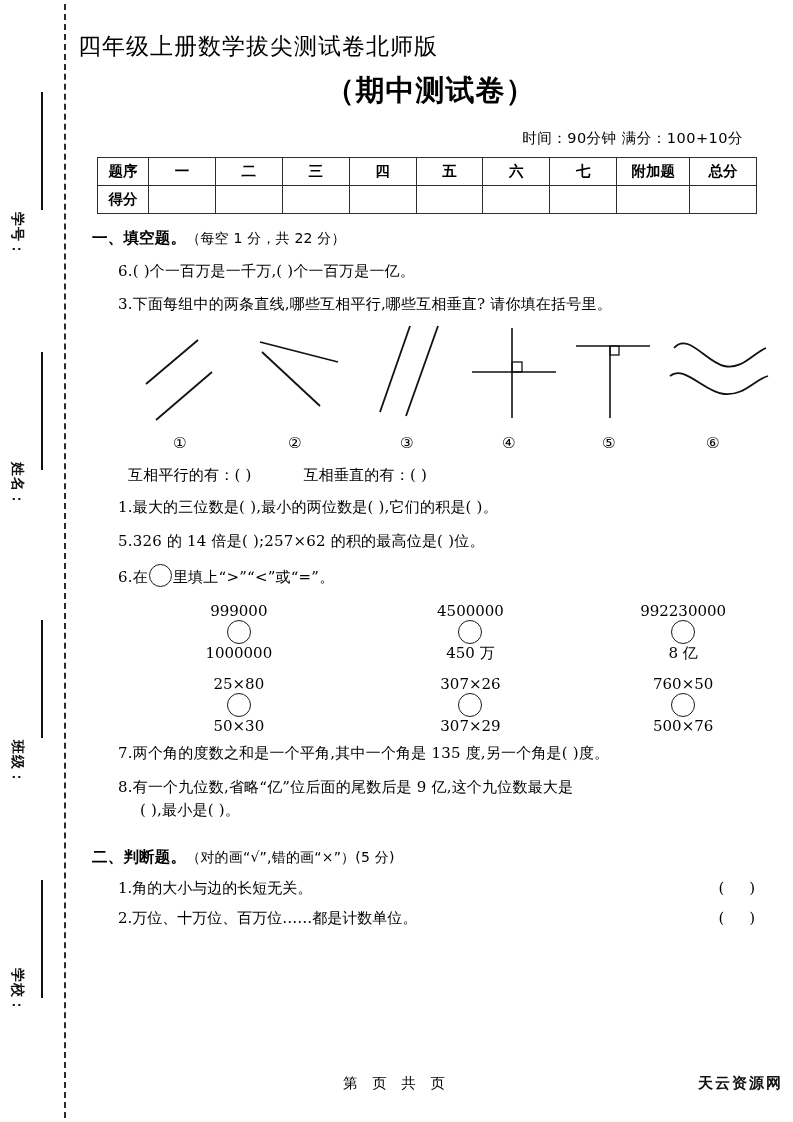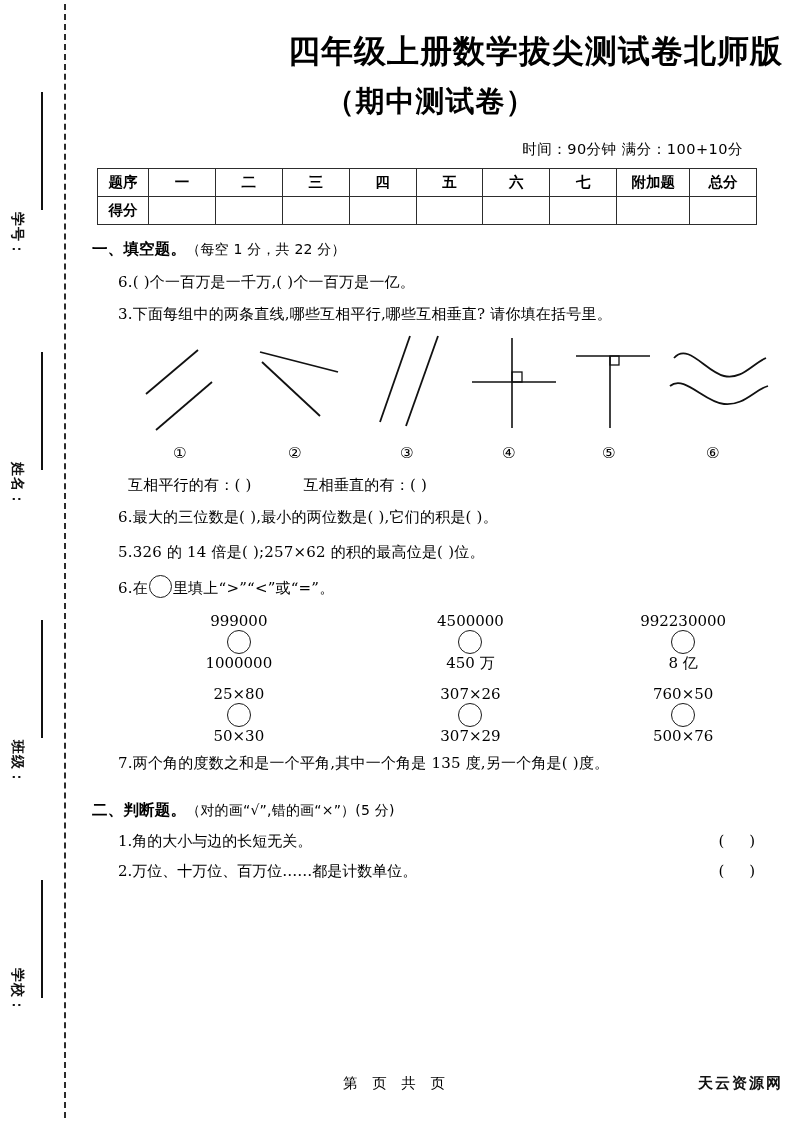--- a/index.html
+++ b/index.html
@@ -49,24 +49,24 @@
   }
 
   
   #sheet {
     position: absolute;
     left: 78px; top: 0;
     width: 705px; height: 1122px;
   }
 
   .title1 {
-    text-align: right;
-    font-family: "DejaVu Sans", "Liberation Sans", sans-serif;
-    font-weight: bold;
-    font-size: 32px;
+    text-align: left;
+    font-family: "DejaVu Sans", "Liberation Sans", sans-serif;
+    font-weight: normal;
+    font-size: 23px;
     letter-spacing: 1px;
     margin: 33px 0 0 0;
     line-height: 1.15;
   }
   .title2 {
     text-align: center;
     font-family: "DejaVu Sans", "Liberation Sans", sans-serif;
     font-weight: bold;
     font-size: 29px;
     letter-spacing: 1px;
@@ -313,21 +313,21 @@
     <span style="left:322px;">③</span>
     <span style="left:424px;">④</span>
     <span style="left:524px;">⑤</span>
     <span style="left:628px;">⑥</span>
   </div>
 
   <div class="pairline">
     <span>互相平行的有：(              )</span><span class="gap"></span><span>互相垂直的有：(             )</span>
   </div>
 
-  <div class="q">6.最大的三位数是(            ),最小的两位数是(          ),它们的积是(            )。</div>
+  <div class="q">1.最大的三位数是(            ),最小的两位数是(          ),它们的积是(            )。</div>
   <div class="q">5.326 的 14 倍是(             );257×62 的积的最高位是(         )位。</div>
 
   <div class="q">
     <span>6.在</span><span class="inline-circ"></span><span>里填上“&gt;”“&lt;”或“=”。</span>
   </div>
 
   <div class="cmp-rows">
     <div class="cmp-row">
       <div class="cmp-cell c1">
         <span>999000</span>
@@ -359,20 +359,24 @@
       <div class="cmp-cell c3">
         <span>760×50</span>
         <span class="circ"></span>
         <span>500×76</span>
       </div>
     </div>
   </div>
 
   <div class="q" style="margin-top:7px;">7.两个角的度数之和是一个平角,其中一个角是 135 度,另一个角是(        )度。</div>
 
+  <div class="q">
+    <span>8.有一个九位数,省略“亿”位后面的尾数后是 9 亿,这个九位数最大是</span>
+    <span class="cont">(                ),最小是(                )。</span>
+  </div>
 
   <div class="sec-head" style="margin-top:25px;">
     <span>二、判断题。</span><span class="paren">（对的画“√”,错的画“×”）(5 分)</span>
   </div>
 
   <div class="q-right">
     <span class="qt">1.角的大小与边的长短无关。</span>
     <span class="ans">(       )</span>
   </div>
   <div class="q-right">

